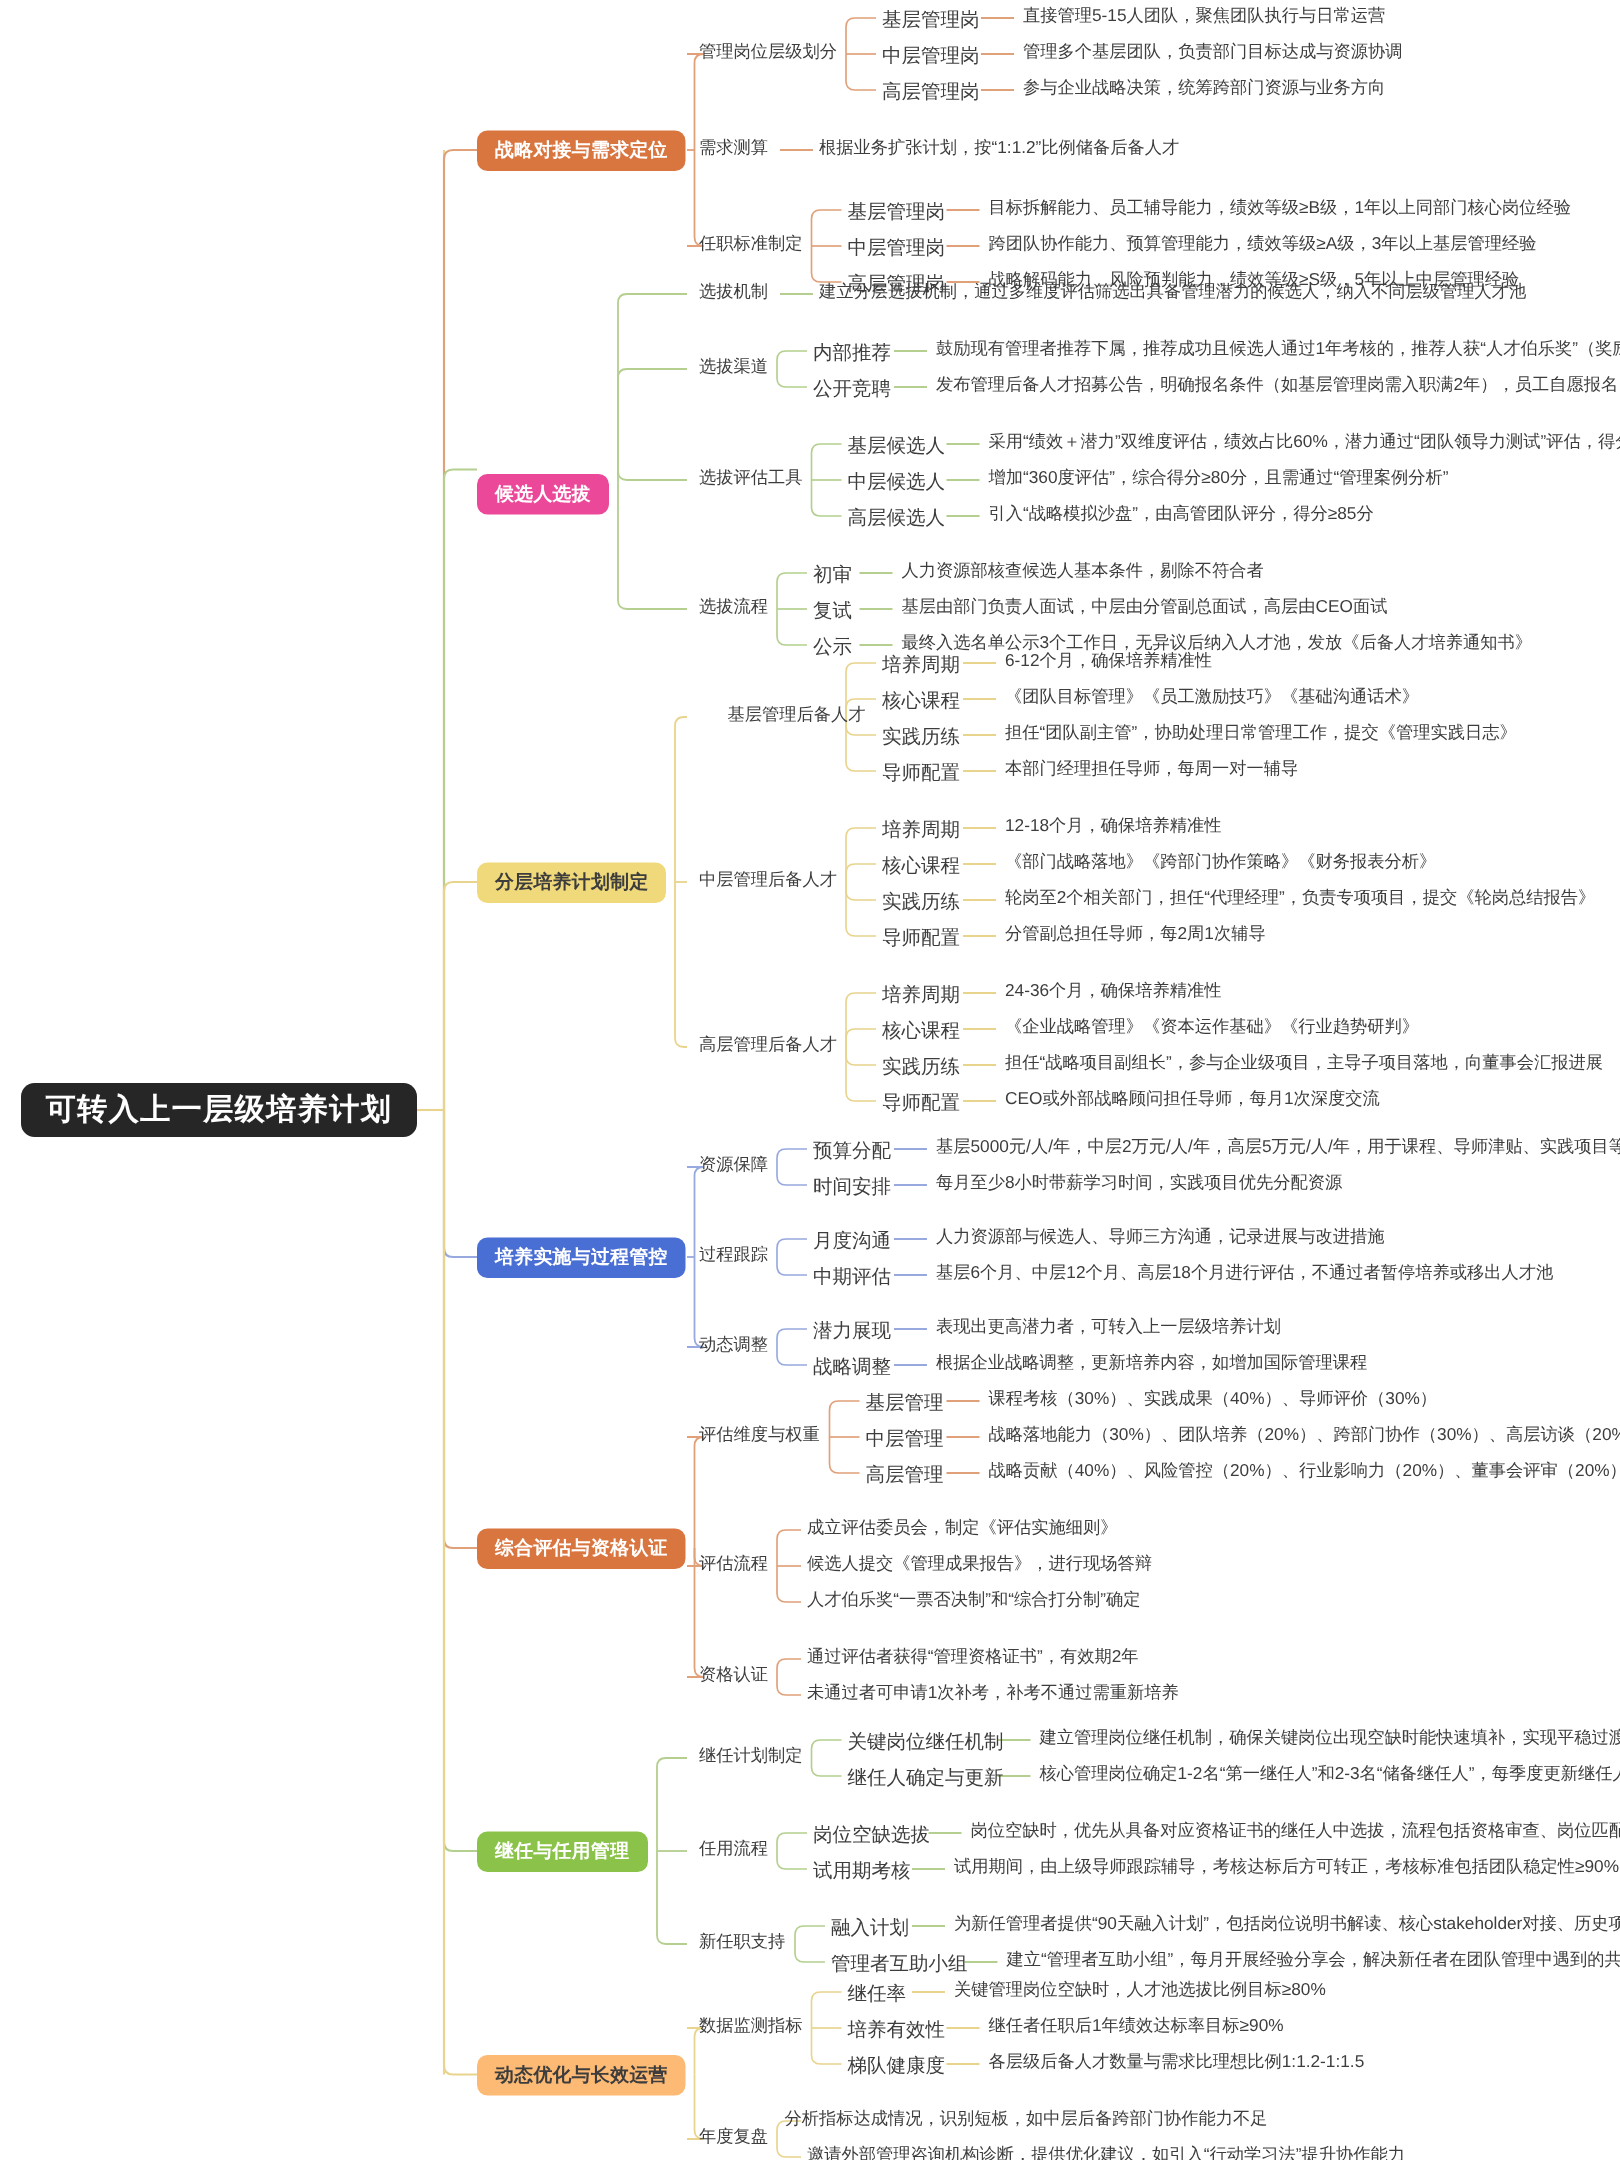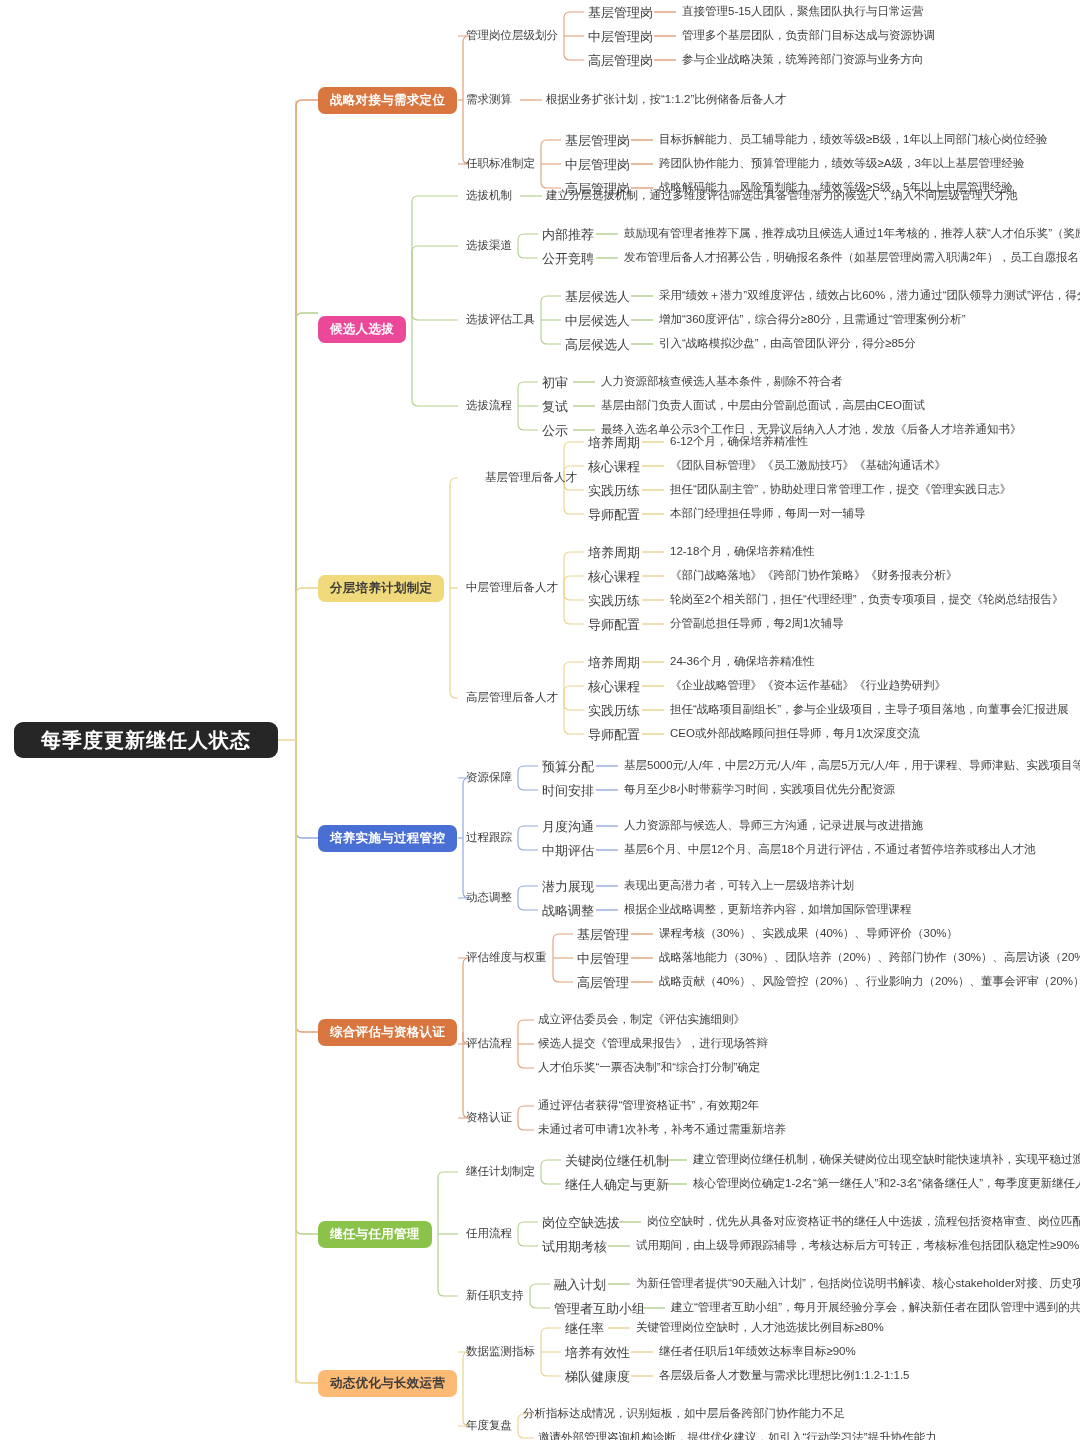--- a/index.html
+++ b/index.html
@@ -205,21 +205,21 @@
       <path d="M 541 1352 L 561 1352" stroke="#e8d48d" stroke-width="1.1" fill="none"></path>
       <path d="M 631 1352 L 653 1352" stroke="#e8d48d" stroke-width="1.4" fill="none"></path>
       <path d="M 541 1352 L 541 1370 Q 541 1376 547 1376 L 561 1376" stroke="#e8d48d" stroke-width="1.1" fill="none"></path>
       <path d="M 631 1376 L 653 1376" stroke="#e8d48d" stroke-width="1.4" fill="none"></path>
       <path d="M 463 1383 L 463 1420 Q 463 1426 469 1426 L 458 1426" stroke="#e8d48d" stroke-width="1.2" fill="none"></path>
       <path d="M 518 1426 L 518 1420 Q 518 1414 524 1414 L 534 1414" stroke="#e8d48d" stroke-width="1.1" fill="none"></path>
       <path d="M 518 1426 L 518 1432 Q 518 1438 524 1438 L 534 1438" stroke="#e8d48d" stroke-width="1.1" fill="none"></path>
       <path d="M 278 740 L 296 740" stroke="#e8d48d" stroke-width="1.4" fill="none"></path>
     </svg>
   <div id="nodes">
-      <div class="root-node" style="left: 14px; top: 722px; width: 264px; height: 36px; display: flex; align-items: center; justify-content: center; background: rgb(38, 38, 38); color: rgb(255, 255, 255);">每季度更新继任人状态</div>
+      <div class="root-node" style="left: 14px; top: 722px; width: 264px; height: 36px; display: flex; align-items: center; justify-content: center; background: rgb(38, 38, 38); color: rgb(255, 255, 255);">可转入上一层级培养计划</div>
       <div class="branch-node" style="left: 318px; top: 87px; background: rgb(217, 117, 63); color: rgb(255, 255, 255);">战略对接与需求定位</div>
       <div class="l2" style="left: 466px; top: 29px;">管理岗位层级划分</div>
       <div class="l3" style="left: 588px; top: 5px;">基层管理岗</div>
       <div class="leaf" style="left: 682px; top: 5px;">直接管理5-15人团队，聚焦团队执行与日常运营</div>
       <div class="l3" style="left: 588px; top: 29px;">中层管理岗</div>
       <div class="leaf" style="left: 682px; top: 29px;">管理多个基层团队，负责部门目标达成与资源协调</div>
       <div class="l3" style="left: 588px; top: 53px;">高层管理岗</div>
       <div class="leaf" style="left: 682px; top: 53px;">参与企业战略决策，统筹跨部门资源与业务方向</div>
       <div class="l2" style="left: 466px; top: 93px;">需求测算</div>
       <div class="leaf" style="left: 546px; top: 93px;">根据业务扩张计划，按“1:1.2”比例储备后备人才</div>

